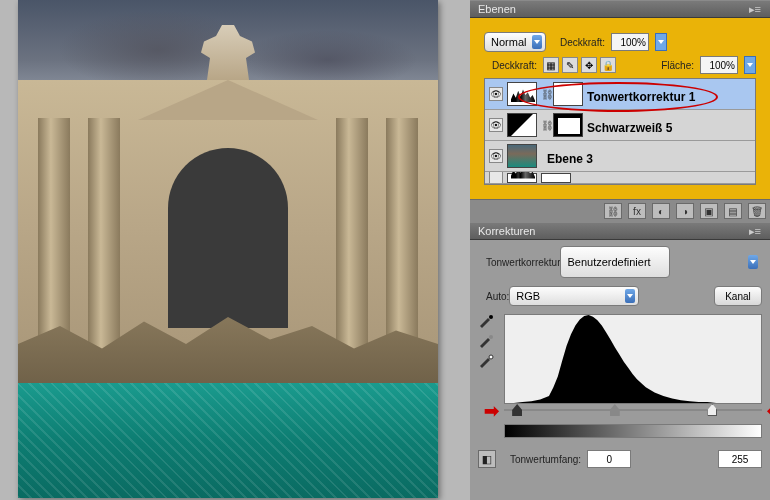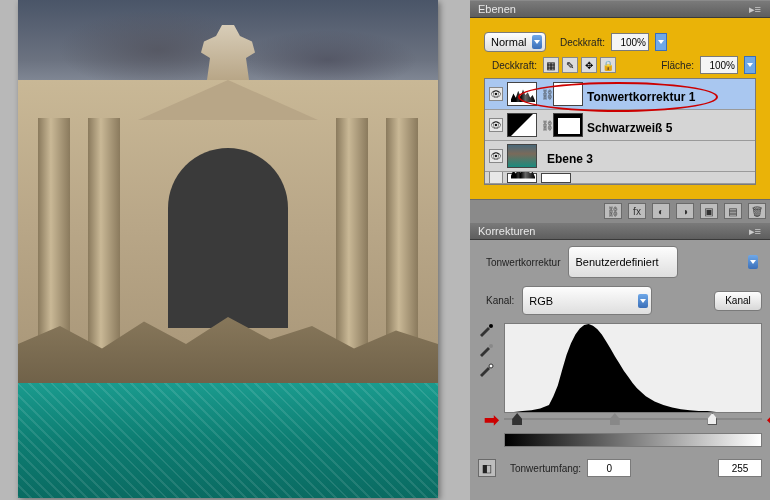--- a/index.html
+++ b/index.html
@@ -46,23 +46,23 @@
   .thumb-levels{background:#fff;}
   .thumb-levels::after{content:"";position:absolute;left:3px;bottom:3px;width:24px;height:14px;background:linear-gradient(90deg,#000 0%,#000 20%,#333 30%,#000 40%,#666 60%,#000 100%);clip-path:polygon(0 100%,0 80%,10% 40%,20% 70%,30% 20%,40% 60%,50% 10%,60% 50%,70% 30%,80% 70%,90% 50%,100% 90%,100% 100%);}
   .thumb-bw{background:linear-gradient(135deg,#000 0%,#000 49%,#fff 51%,#fff 100%);}
   .thumb-img{background:linear-gradient(180deg,#4a6a7a 0%,#7a6a5a 40%,#1a8b7e 100%);}
   .layer-name { font-size:12px; font-weight:bold; color:#000;margin-top:6px; }
   .ellipse-annot { position:absolute; border:2px solid #cc0000; border-radius:50%; width:200px; height:30px; left:48px; top:64px; pointer-events:none; }
   .layers-footer { background:#8a8a8a; border-top:1px solid #6a6a6a; padding:3px 4px; display:flex; gap:6px; justify-content:flex-end; }
   .foot-icon { width:18px; height:16px; background:#bdbdbd; border:1px solid #6a6a6a; font-size:10px; display:flex; align-items:center; justify-content:center; color:#333; }
 
   .adj-body { background:#9b9b9b; padding:6px 8px; font-size:11px; color:#222; flex:1; position:relative;}
-  .adj-row { display:flex; align-items:center; gap:8px; margin-bottom:8px; }
+  .adj-row { display:flex; align-items:center; margin-bottom:8px; }
   .preset-select { flex:1; height:32px; }
-  .channel-select { width:130px; height:29px; }
+  .channel-select { width:130px; height:20px; }
   .auto-btn { width:48px; height:20px; background:linear-gradient(180deg,#fdfdfd,#d8d8d8); border:1px solid #7a7a7a; border-radius:4px; font-size:10px; }
   .tool-col { display:flex; flex-direction:column; gap:6px; }
   .picker { width:18px; height:14px; position:relative; }
   .picker svg{width:18px;height:14px;}
   .histogram-box { flex:1; height:90px; background:#efefef; border:1px solid #7a7a7a; position:relative; }
   .histogram { position:absolute; left:0; right:0; bottom:0; height:88px; }
   .histogram path { fill:#000; }
   .slider-track { position:relative; height:14px; margin:0 0 4px 0; }
   .slider-bg { position:absolute; left:0; right:0; top:5px; height:2px; background:#888; }
   .slider-handle { position:absolute; top:0; width:10px; height:12px; background:#333; transform:translateX(-50%); clip-path:polygon(50% 0,100% 50%,100% 100%,0 100%,0 50%); }
@@ -170,21 +170,21 @@
   <div class="panel-header">
     <span>Korrekturen</span>
     <span class="corner">▸≡</span>
   </div>
   <div class="adj-body">
     <div class="adj-row">
       <span class="lbl">Tonwertkorrektur</span>
       <span class="select-wrap" style="flex:1;"><select class="select-blend preset-select"><option>Benutzerdefiniert</option></select></span>
     </div>
     <div class="adj-row">
-      <span class="lbl">Kanal:</span>
+      <span class="lbl">Auto:</span>
       <span class="select-wrap"><select class="select-blend channel-select"><option>RGB</option></select></span>
       <span style="flex:1"></span>
       <button class="auto-btn">Kanal</button>
     </div>
 
     <div class="histo-area">
       <div class="tool-col">
         <span class="picker"><svg viewBox="0 0 18 14">
               <path d="M2 12 L10 4 L12 6 L4 14 Z" fill="#333"></path>
               <circle cx="13" cy="3" r="2" fill="#000"></circle>

